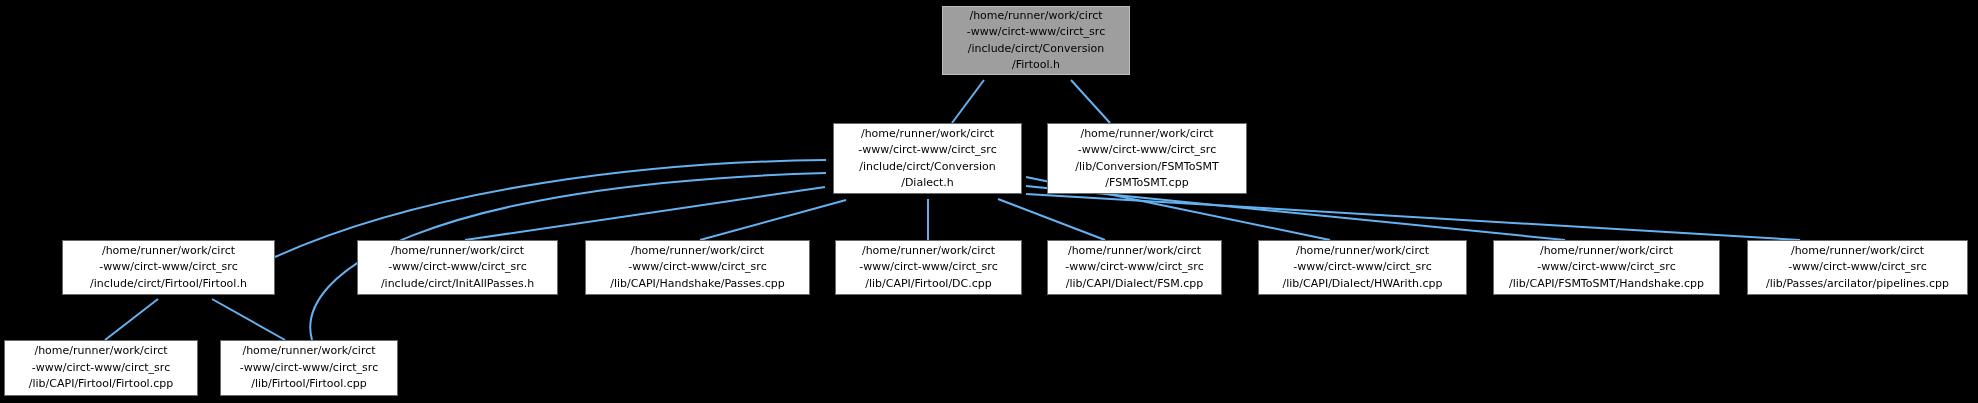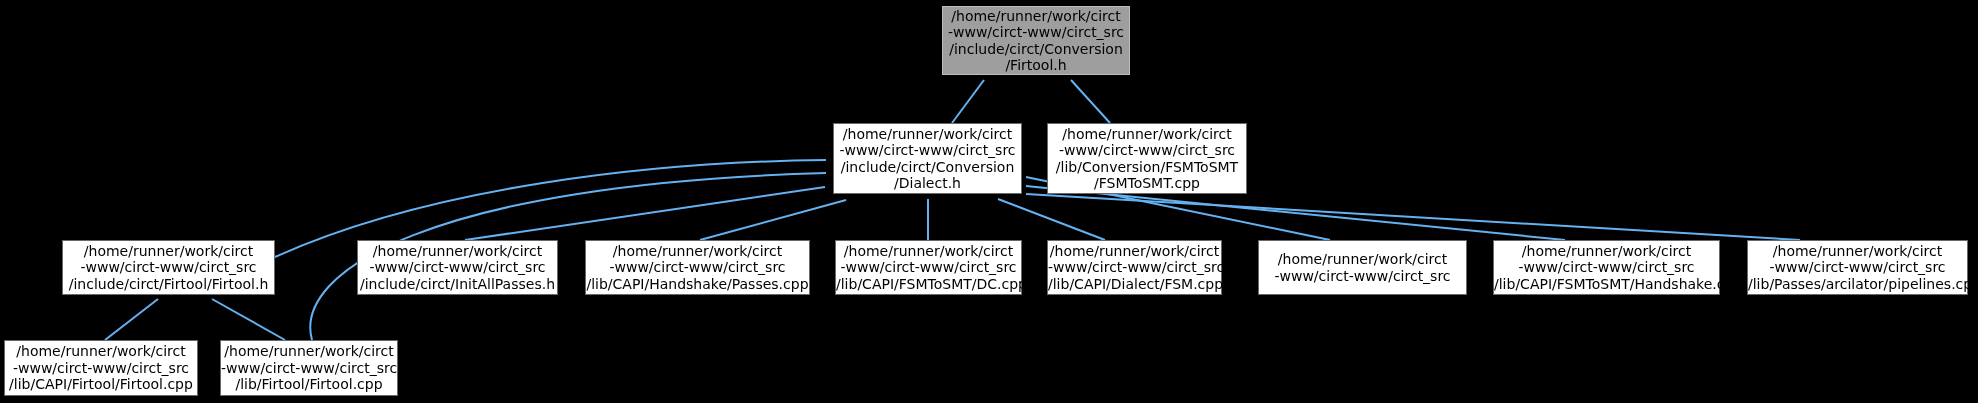--- a/index.html
+++ b/index.html
@@ -11,21 +11,21 @@
     overflow:hidden;
   }
   #edges{position:absolute;left:0;top:0;width:1978px;height:403px;}
   #edges path{fill:none;stroke-width:2px;}
   .node{
     position:absolute;
     box-sizing:border-box;
     background:#ffffff;
     border:1.6px solid #696969;
     color:#000000;
-    font-size:14px;
+    font-size:11px;
     line-height:16.5px;
     display:flex;
     flex-direction:column;
     justify-content:center;
     align-items:center;
     text-align:center;
     white-space:nowrap;
     cursor:pointer;
   }
   .node.root{
@@ -88,30 +88,31 @@
       <div class="nline">/include/circt/InitAllPasses.h</div>
     </div>
     <div class="node" style="left: 585px; top: 240px; width: 225px; height: 55px;">
       <div class="nline">/home/runner/work/circt</div>
       <div class="nline">-www/circt-www/circt_src</div>
       <div class="nline">/lib/CAPI/Handshake/Passes.cpp</div>
     </div>
     <div class="node" style="left: 835px; top: 240px; width: 187px; height: 55px;">
       <div class="nline">/home/runner/work/circt</div>
       <div class="nline">-www/circt-www/circt_src</div>
-      <div class="nline">/lib/CAPI/FSMToSMT/DC.cpp</div>
+      <div class="nline">/lib/CAPI/Firtool/DC.cpp</div>
     </div>
     <div class="node" style="left: 1047px; top: 240px; width: 175px; height: 55px;">
       <div class="nline">/home/runner/work/circt</div>
       <div class="nline">-www/circt-www/circt_src</div>
       <div class="nline">/lib/CAPI/Dialect/FSM.cpp</div>
     </div>
     <div class="node" style="left: 1258px; top: 240px; width: 209px; height: 55px;">
       <div class="nline">/home/runner/work/circt</div>
       <div class="nline">-www/circt-www/circt_src</div>
+      <div class="nline">/lib/CAPI/Dialect/HWArith.cpp</div>
     </div>
     <div class="node" style="left: 1493px; top: 240px; width: 227px; height: 55px;">
       <div class="nline">/home/runner/work/circt</div>
       <div class="nline">-www/circt-www/circt_src</div>
       <div class="nline">/lib/CAPI/FSMToSMT/Handshake.cpp</div>
     </div>
     <div class="node" style="left: 1747px; top: 240px; width: 221px; height: 55px;">
       <div class="nline">/home/runner/work/circt</div>
       <div class="nline">-www/circt-www/circt_src</div>
       <div class="nline">/lib/Passes/arcilator/pipelines.cpp</div>

